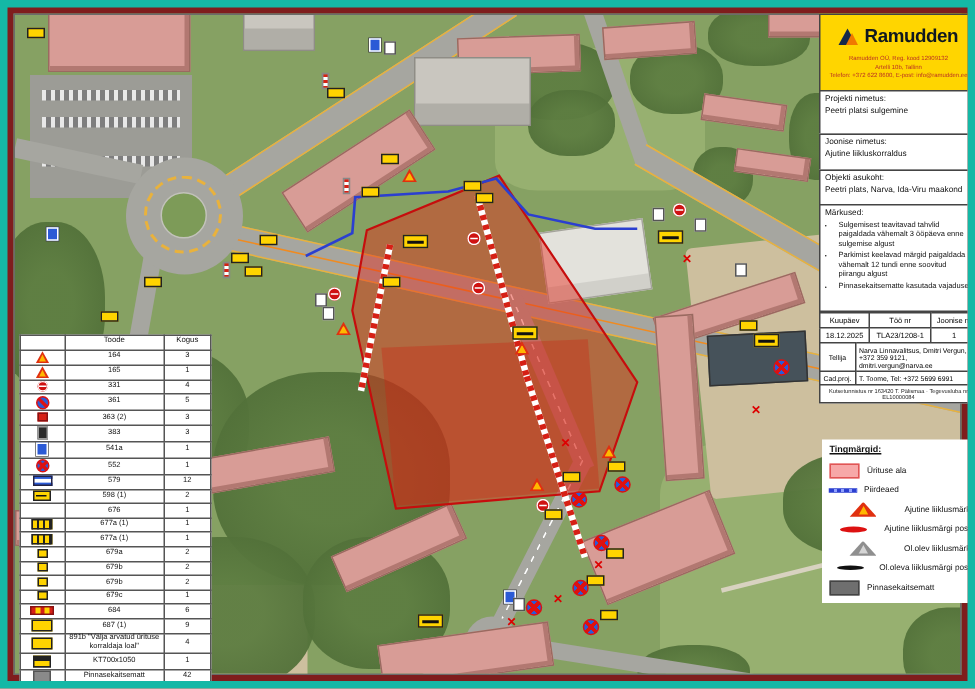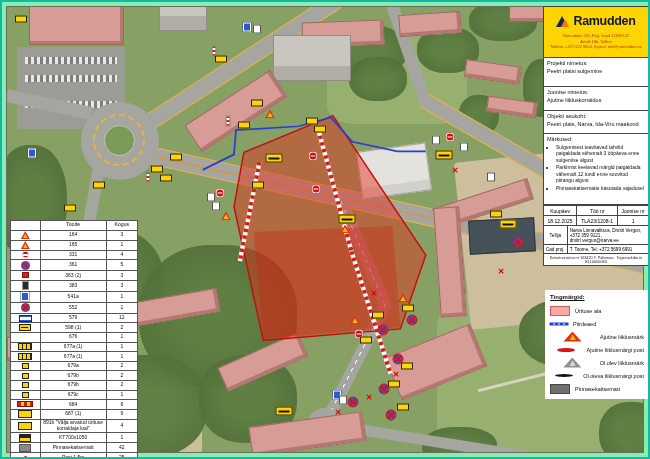--- a/index.html
+++ b/index.html
@@ -1,16 +1,16 @@
 <!DOCTYPE html>
 <html><head>
 <meta charset="utf-8">
 <style>
   html,body{margin:0;padding:0;background:#ddd;font-family:"Liberation Sans",sans-serif;}
-  .sheet{position:relative;width:650px;height:459px;background:#86efac;border:2px solid #14b8a6;box-sizing:border-box;overflow:hidden;}
+  .sheet{position:relative;width:650px;height:459px;background:#7f1d1d;border:5px solid #14b8a6;box-sizing:border-box;overflow:hidden;}
   
   #map{position:absolute;inset:4px;background:#86a163;border:1px solid #6b6b6b;overflow:hidden;}
   #map>div,#map>span{position:absolute;}
   .grassL{background:#97b070;border-radius:20%;}
   .sand{background:#cdbf9e;border-radius:4px;}
   .park{background:#9c9c96;}
   .cars{background:repeating-linear-gradient(90deg,#e8e8e8 0 3px,#7e7e7e 3px 6px);}
   .tree{background:radial-gradient(#5d7d41 30%,#4c6a35);border-radius:45%;opacity:.95;}
   .pathw{background:#d8d2c0;}
   .road{background:#a6a6a0;}

